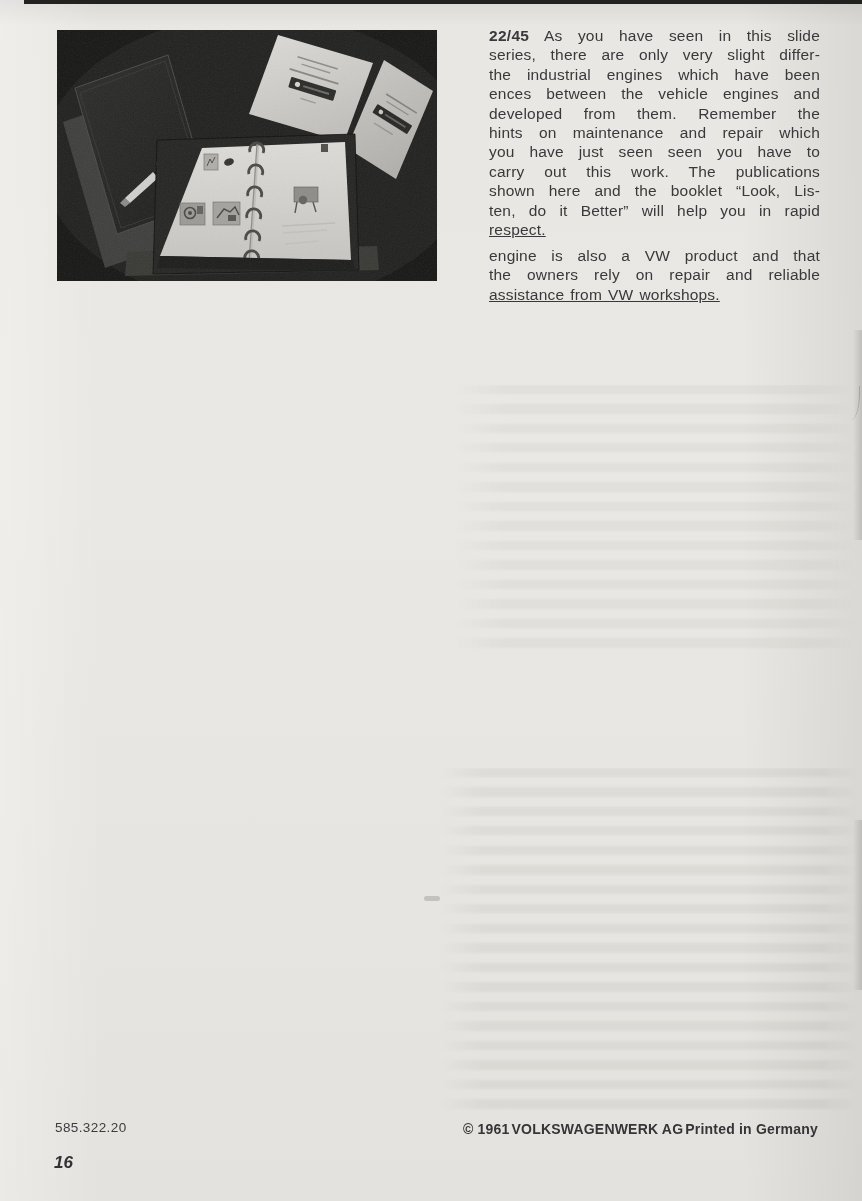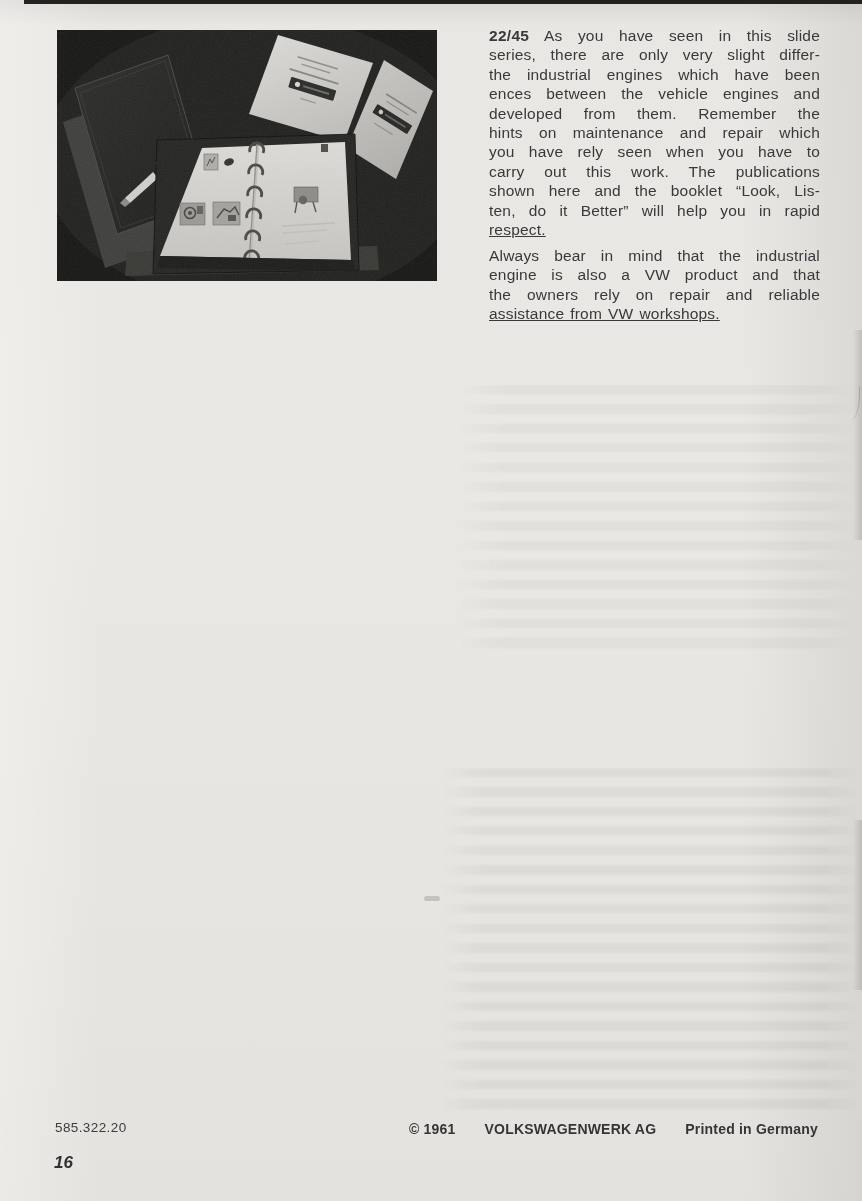--- a/index.html
+++ b/index.html
@@ -45,21 +45,21 @@
             mask-image:linear-gradient(90deg,transparent 0,#000 12%,#000 88%,transparent);}
   .ghost.g2{left:440px;top:768px;width:418px;height:348px;opacity:.34;
     background:repeating-linear-gradient(180deg, rgba(120,118,112,.22) 0 9px, rgba(120,118,112,0) 9px 19.5px);
     -webkit-mask-image:linear-gradient(90deg,transparent 0,#000 10%,#000 92%,transparent);
             mask-image:linear-gradient(90deg,transparent 0,#000 10%,#000 92%,transparent);}
 
   
   .doc-code{position:absolute;left:55px;top:1120px;font-size:13.5px;letter-spacing:.4px;color:#3c3c3e;}
   .page-number{position:absolute;left:54px;top:1153px;font-size:17px;font-weight:bold;color:#323234;font-style:italic;}
   .colophon{position:absolute;right:44px;top:1121px;font-size:14px;font-weight:bold;color:#353537;letter-spacing:.2px;white-space:nowrap;}
-  .colophon .seg{margin-left:29px;}
+  .colophon .seg{margin-left:2px;}
   .colophon .seg:first-child{margin-left:0;}
 </style>
 </head>
 <body>
 
 <div class="page">
 
   <div class="scan-edge-top"></div>
 
   <figure class="photo">
@@ -181,29 +181,28 @@
 
   <section class="article">
     <div class="para para-1">
       <div class="jline"><b class="slide-num">22/45</b> <span>As you have seen in this slide</span></div>
       <div>
           <div class="jline">series, there are only very slight differ-</div>
           <div class="jline">the industrial engines which have been</div>
           <div class="jline">ences between the vehicle engines and</div>
           <div class="jline">developed from them. Remember the</div>
           <div class="jline">hints on maintenance and repair which</div>
-          <div class="jline">you have rely seen when you have to</div>
+          <div class="jline">you have just seen seen you have to</div>
           <div class="jline">carry out this work. The publications</div>
           <div class="jline">shown here and the booklet “Look, Lis-</div>
           <div class="jline">ten, do it Better” will help you in rapid</div>
           <div class="jline last">respect.</div>
         </div>
     </div>
     <div class="para para-2">
-        <div class="jline">Always bear in mind that the industrial</div>
         <div class="jline">engine is also a VW product and that</div>
         <div class="jline">the owners rely on repair and reliable</div>
         <div class="jline last">assistance from VW workshops.</div>
       </div>
   </section>
 
   <div class="ghost g1"></div>
   <div class="ghost g2"></div>
 
   <div class="scan-speck"></div>

